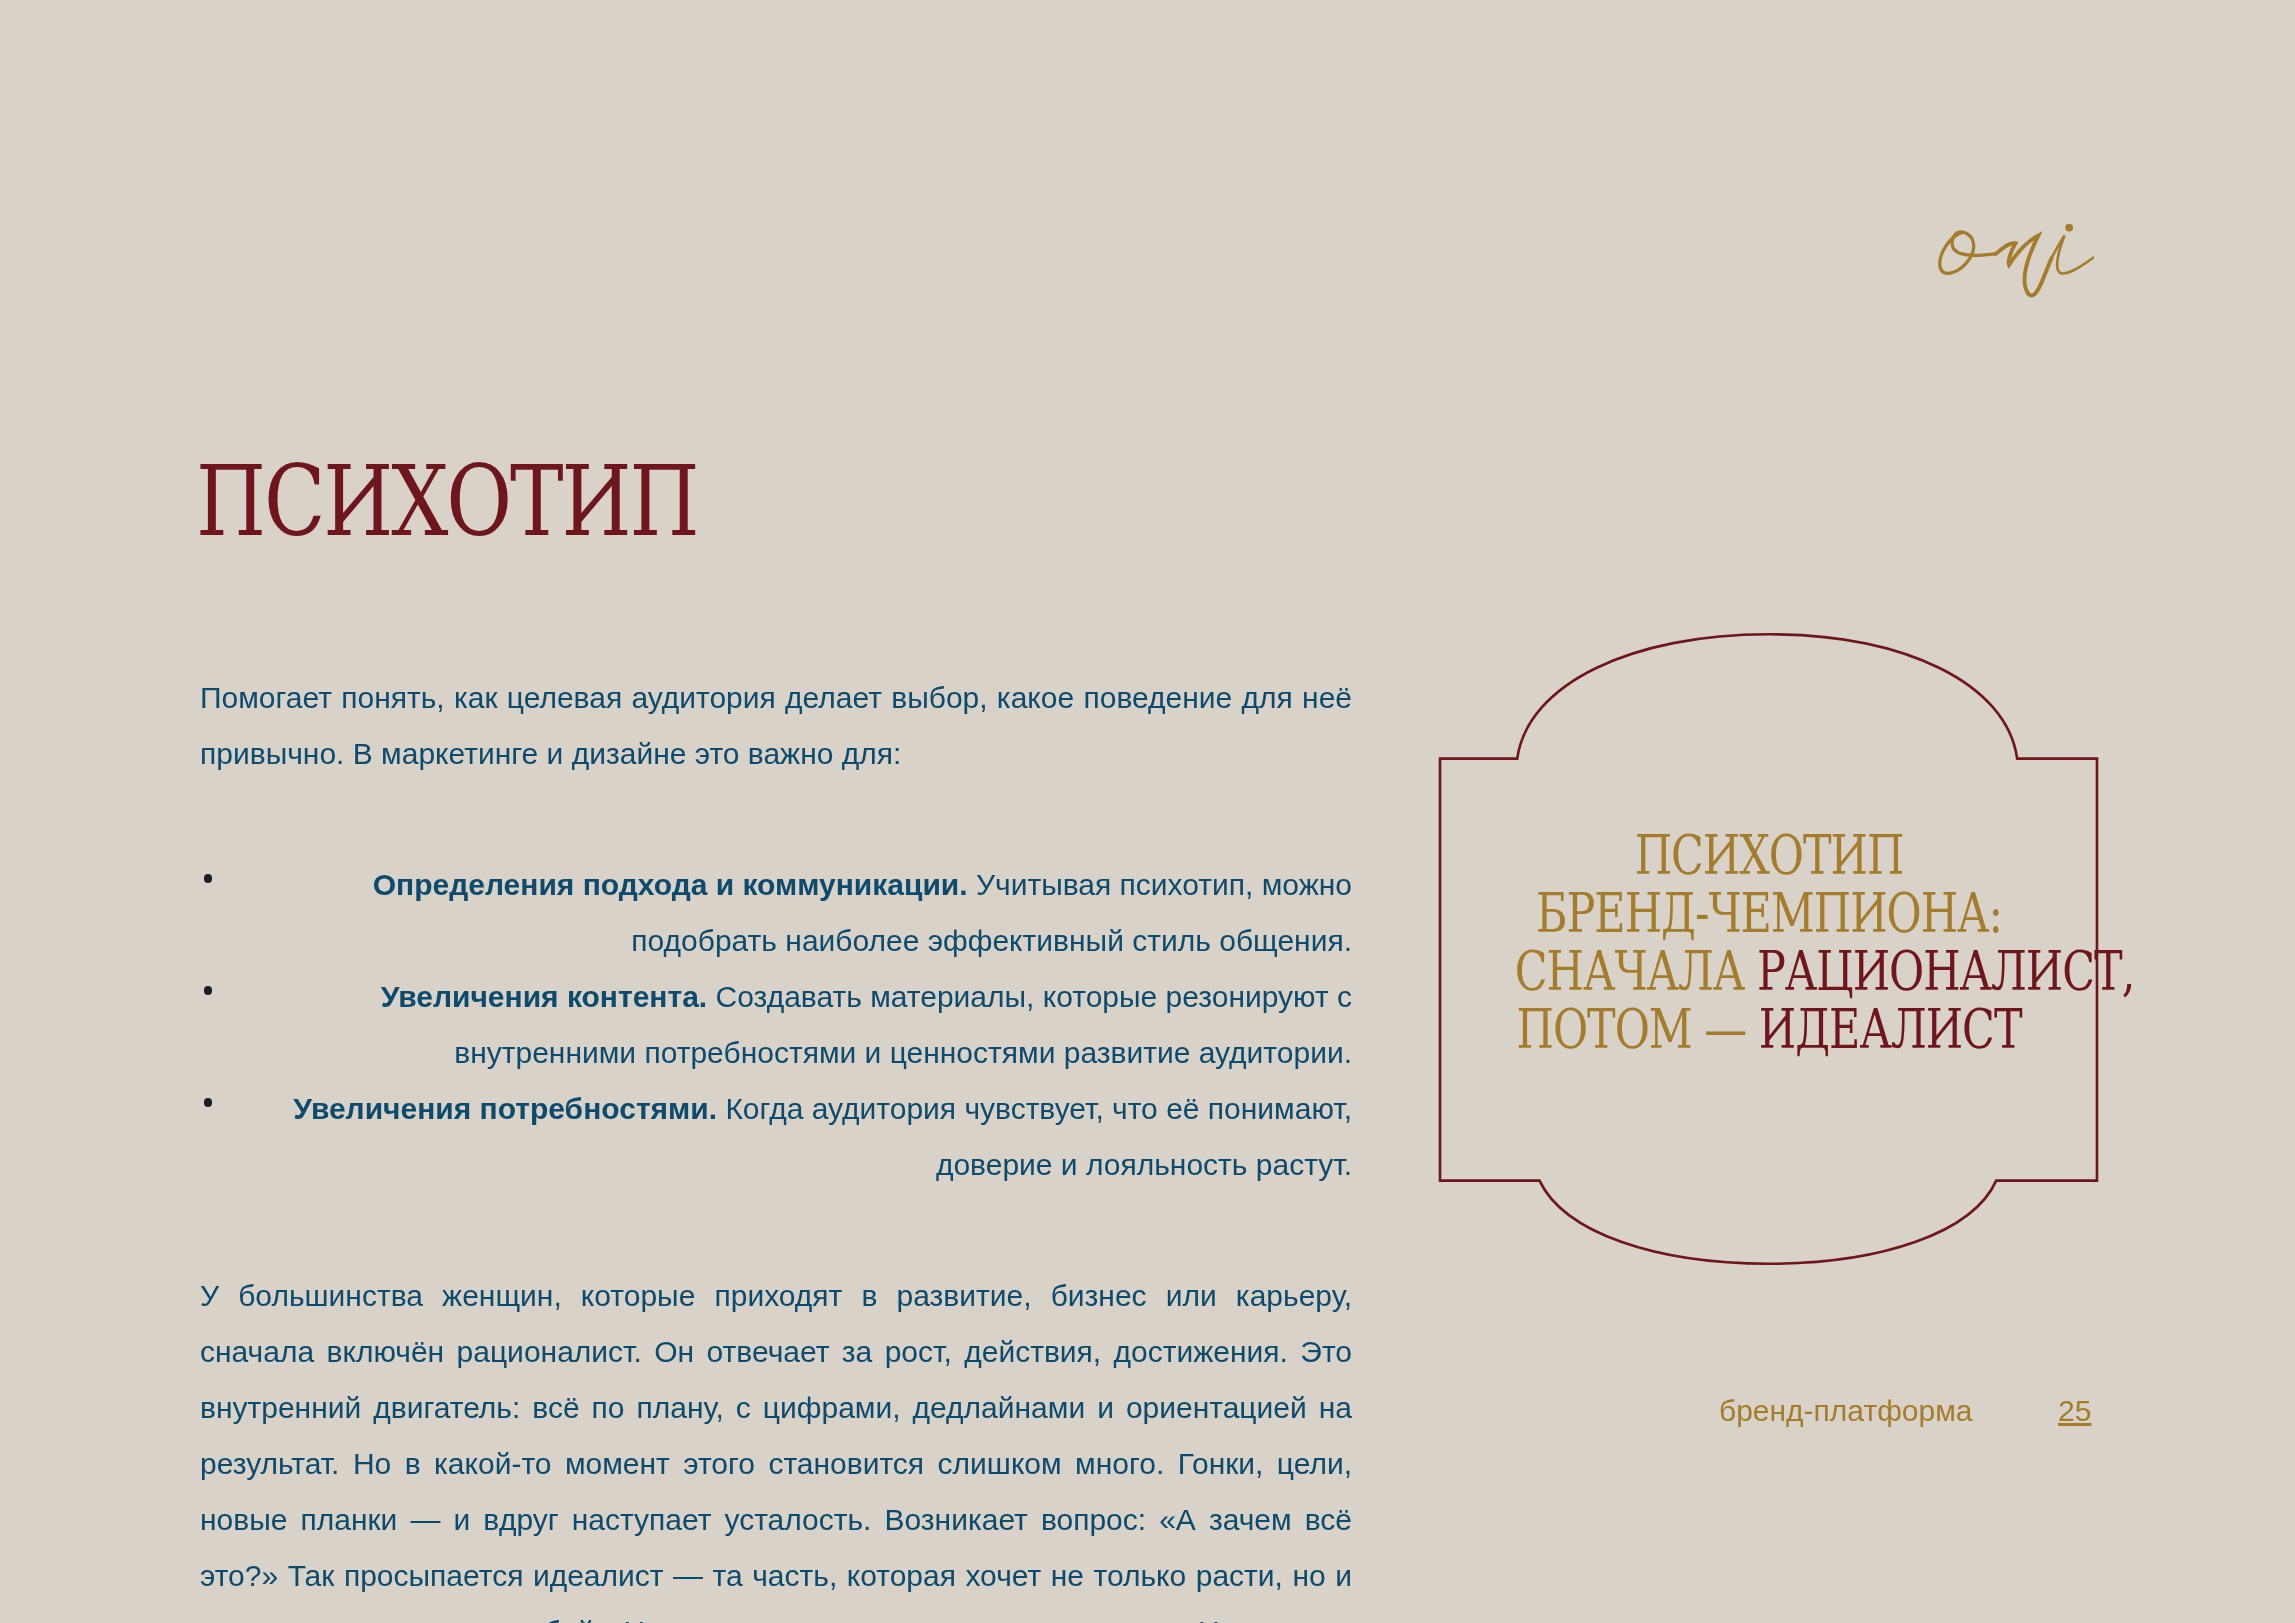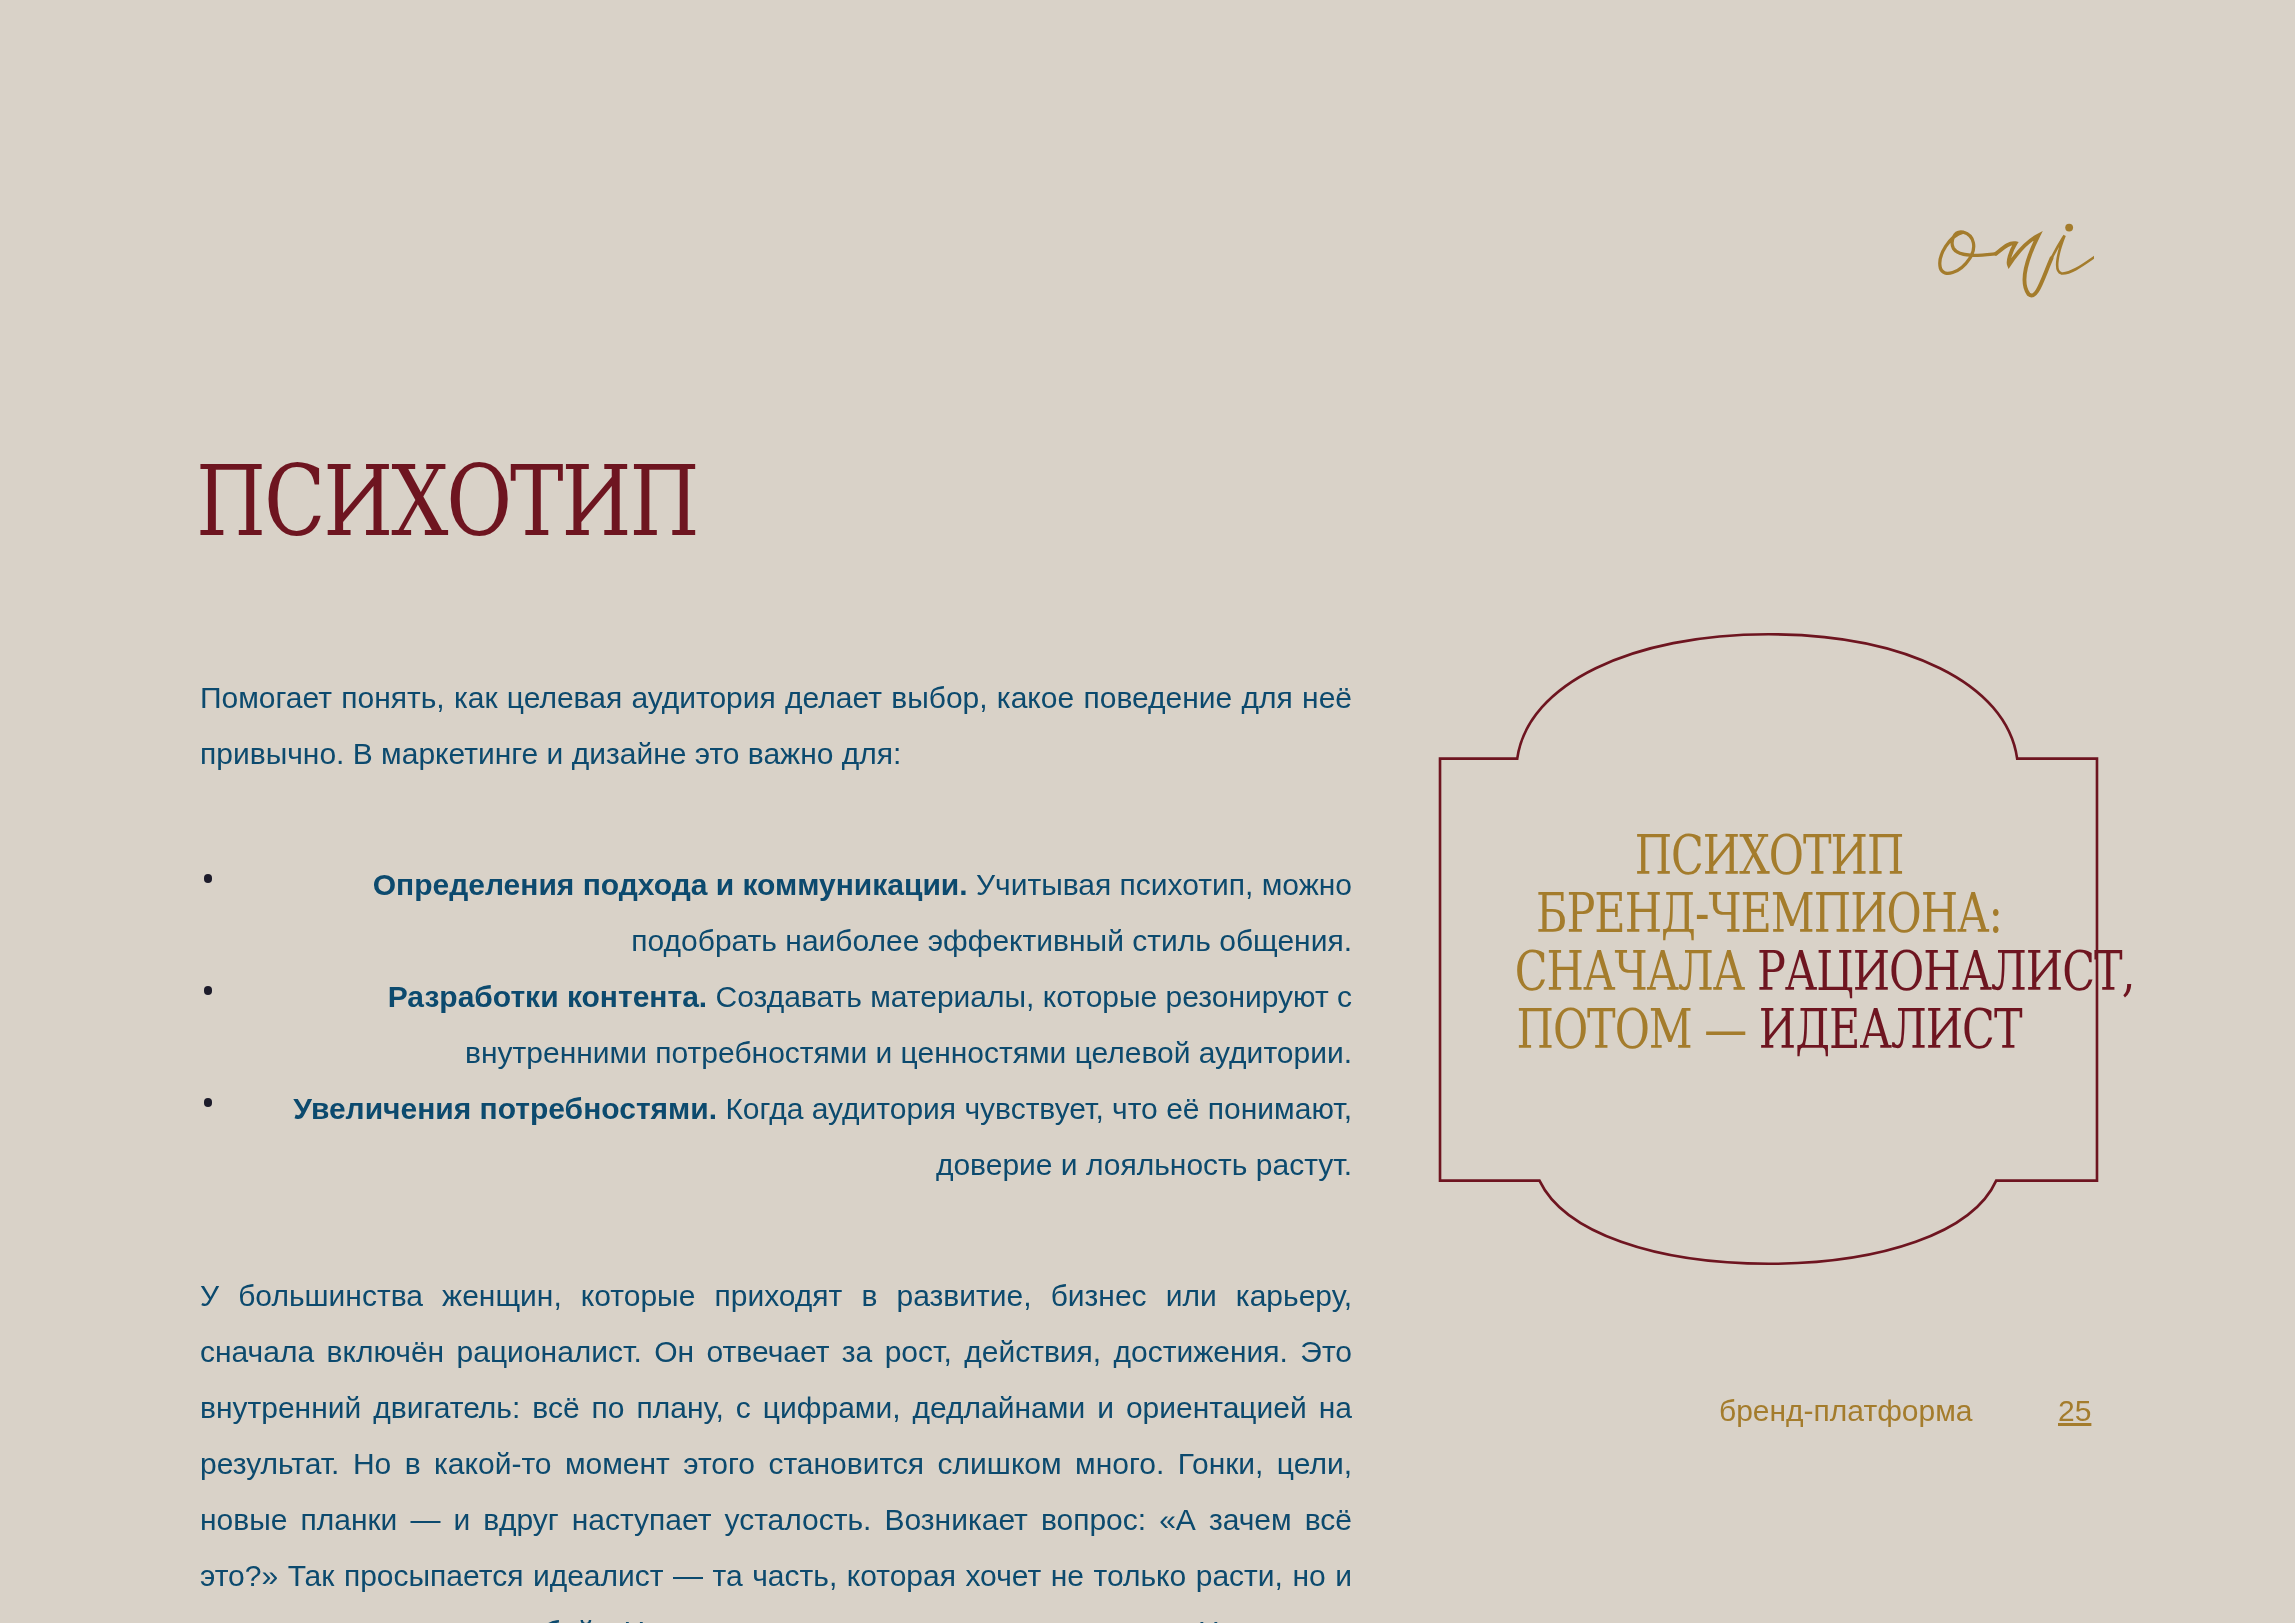--- a/index.html
+++ b/index.html
@@ -92,21 +92,21 @@
 
 <div class="body-col">
   <p class="intro">Помогает понять, как целевая аудитория делает выбор, какое поведение для неё привычно. В маркетинге и дизайне это важно для:</p>
   <ul class="bullets">
     <li>
       <span class="dot"></span>
       <b>Определения подхода и коммуникации.</b><span> Учитывая психотип, можно подобрать наиболее эффективный стиль общения.</span>
     </li>
     <li>
       <span class="dot"></span>
-      <b>Разработки контента.</b><span> Создавать материалы, которые резонируют с внутренними потребностями и ценностями целевой аудитории.</span>
+      <b>Увеличения контента.</b><span> Создавать материалы, которые резонируют с внутренними потребностями и ценностями развитие аудитории.</span>
     </li>
     <li>
       <span class="dot"></span>
       <b>Увеличения потребностями.</b><span> Когда аудитория чувствует, что её понимают, доверие и лояльность растут.</span>
     </li>
   </ul>
   <p>У большинства женщин, которые приходят в развитие, бизнес или карьеру, сначала включён рационалист. Он отвечает за рост, действия, достижения. Это внутренний двигатель: всё по плану, с цифрами, дедлайнами и ориентацией на результат. Но в какой-то момент этого становится слишком много. Гонки, цели, новые планки — и вдруг наступает усталость. Возникает вопрос: «А зачем всё это?» Так просыпается идеалист — та часть, которая хочет не только расти, но и жить в гармонии с собой. Не просто достигать, а чувствовать. Не просто планировать, а быть.</p>
 </div>
 
 <svg class="frame" viewBox="0 0 1016 975" width="665" height="638">

